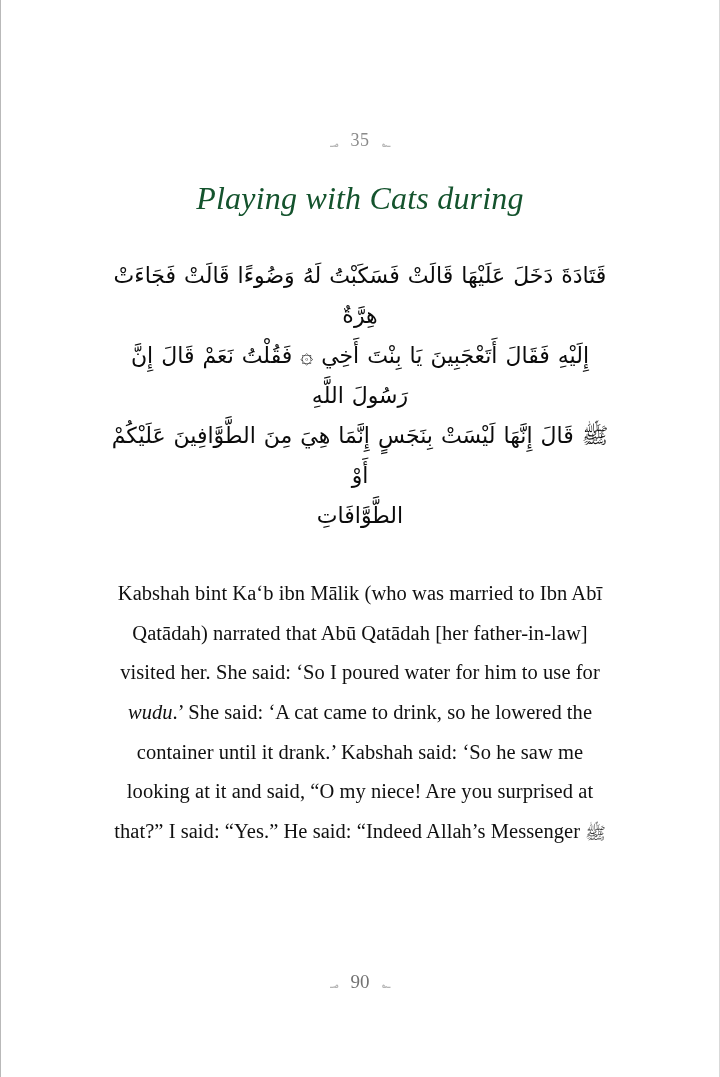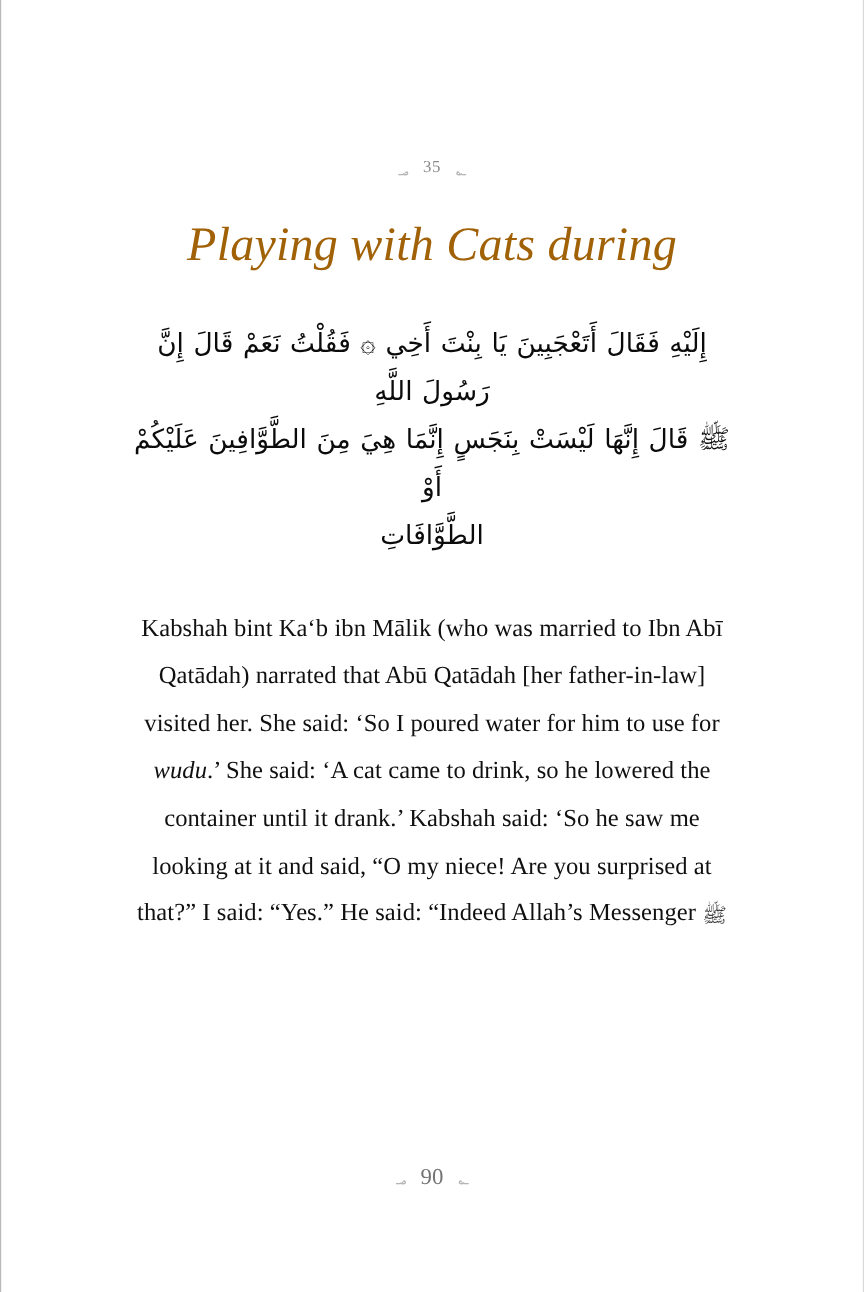--- a/index.html
+++ b/index.html
@@ -35,44 +35,44 @@
     font-size: 21px;
     line-height: 1;
     letter-spacing: 0.5px;
     white-space: nowrap;
   }
   .chapter-number .num {
     display: inline-block;
     vertical-align: middle;
     color: #8a8a8a;
     padding: 0 12px;
-    font-size: 14px;
+    font-size: 18px;
   }
   .flourish {
     display: inline-block;
     vertical-align: middle;
     color: #b5b5b5;
     font-size: 15px;
     line-height: 1;
   }
   .flourish.left  { transform: scaleX(1); }
   .flourish.right { transform: scaleX(-1); }
 
   
   .chapter-title {
     margin: 0;
     padding-top: 28px;
     text-align: center;
     font-family: "Liberation Serif", "DejaVu Serif", serif;
     font-style: italic;
     font-weight: 400;
-    font-size: 40px;
+    font-size: 32px;
     line-height: 1.34;
     letter-spacing: 0.2px;
-    color: #a16207;
+    color: #14532d;
   }
 
   
   .arabic {
     direction: rtl;
     text-align: center;
     margin: 0;
     padding-top: 36px;
     font-family: "DejaVu Sans", "Liberation Sans", sans-serif;
     font-size: 22px;
@@ -126,20 +126,21 @@
 
   <div class="chapter-number">
     <span class="flourish left">؃</span><span class="num">35</span><span class="flourish right">؃</span>
   </div>
 
   <h1 class="chapter-title">
     <span>Playing with Cats during</span><br>
   </h1>
 
   <div class="arabic">
+    <div>قَتَادَةَ دَخَلَ عَلَيْهَا قَالَتْ فَسَكَبْتُ لَهُ وَضُوءًا قَالَتْ فَجَاءَتْ هِرَّةٌ</div>
     <div>إِلَيْهِ فَقَالَ أَتَعْجَبِينَ يَا بِنْتَ أَخِي ۞ فَقُلْتُ نَعَمْ قَالَ إِنَّ رَسُولَ اللَّهِ</div>
     <div>ﷺ قَالَ إِنَّهَا لَيْسَتْ بِنَجَسٍ إِنَّمَا هِيَ مِنَ الطَّوَّافِينَ عَلَيْكُمْ أَوْ</div>
     <div>الطَّوَّافَاتِ</div>
   </div>
 
   <p class="translation"><span>Kabshah bint Kaʻb ibn Mālik (who was married to Ibn Abī Qatādah) narrated that Abū Qatādah [her father-in-law] visited her. She said: ‘So I poured water for him to use for </span><em>wudu</em><span>.’ She said: ‘A cat came to drink, so he lowered the container until it drank.’ Kabshah said: ‘So he saw me looking at it and said, “O my niece! Are you surprised at that?” I said: “Yes.” He said: “Indeed Allah’s Messenger </span><span class="salla">ﷺ</span></p>
 
   <div class="page-footer">
     <span class="flourish left">؃</span><span class="num">90</span><span class="flourish right">؃</span>
   </div>

